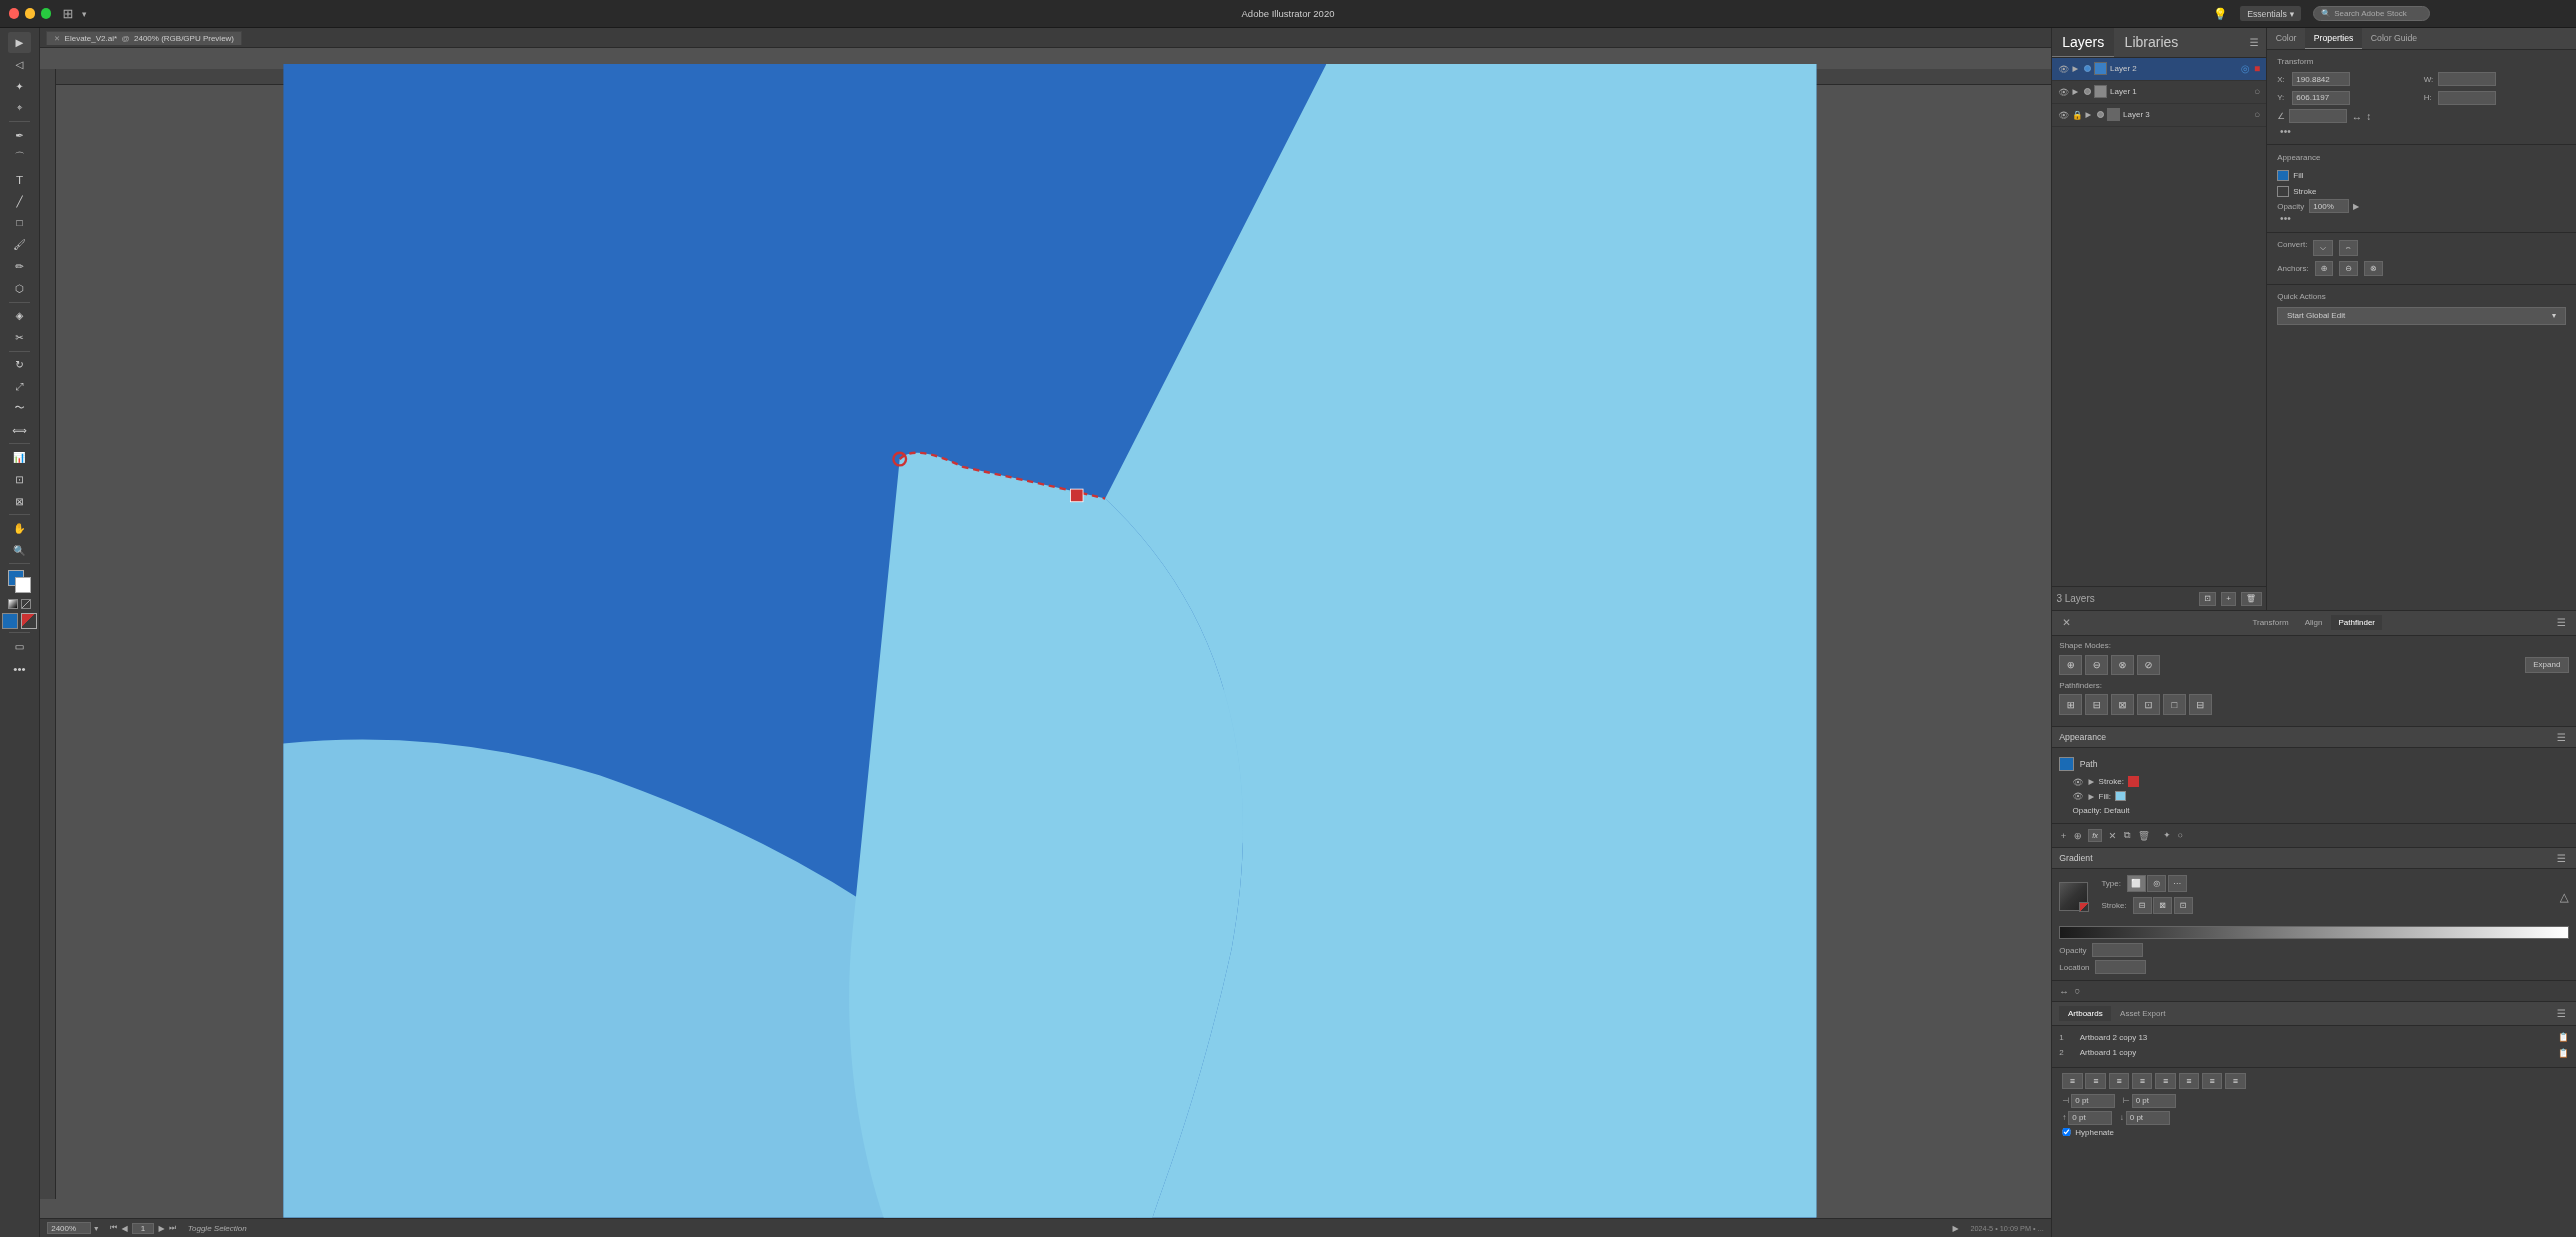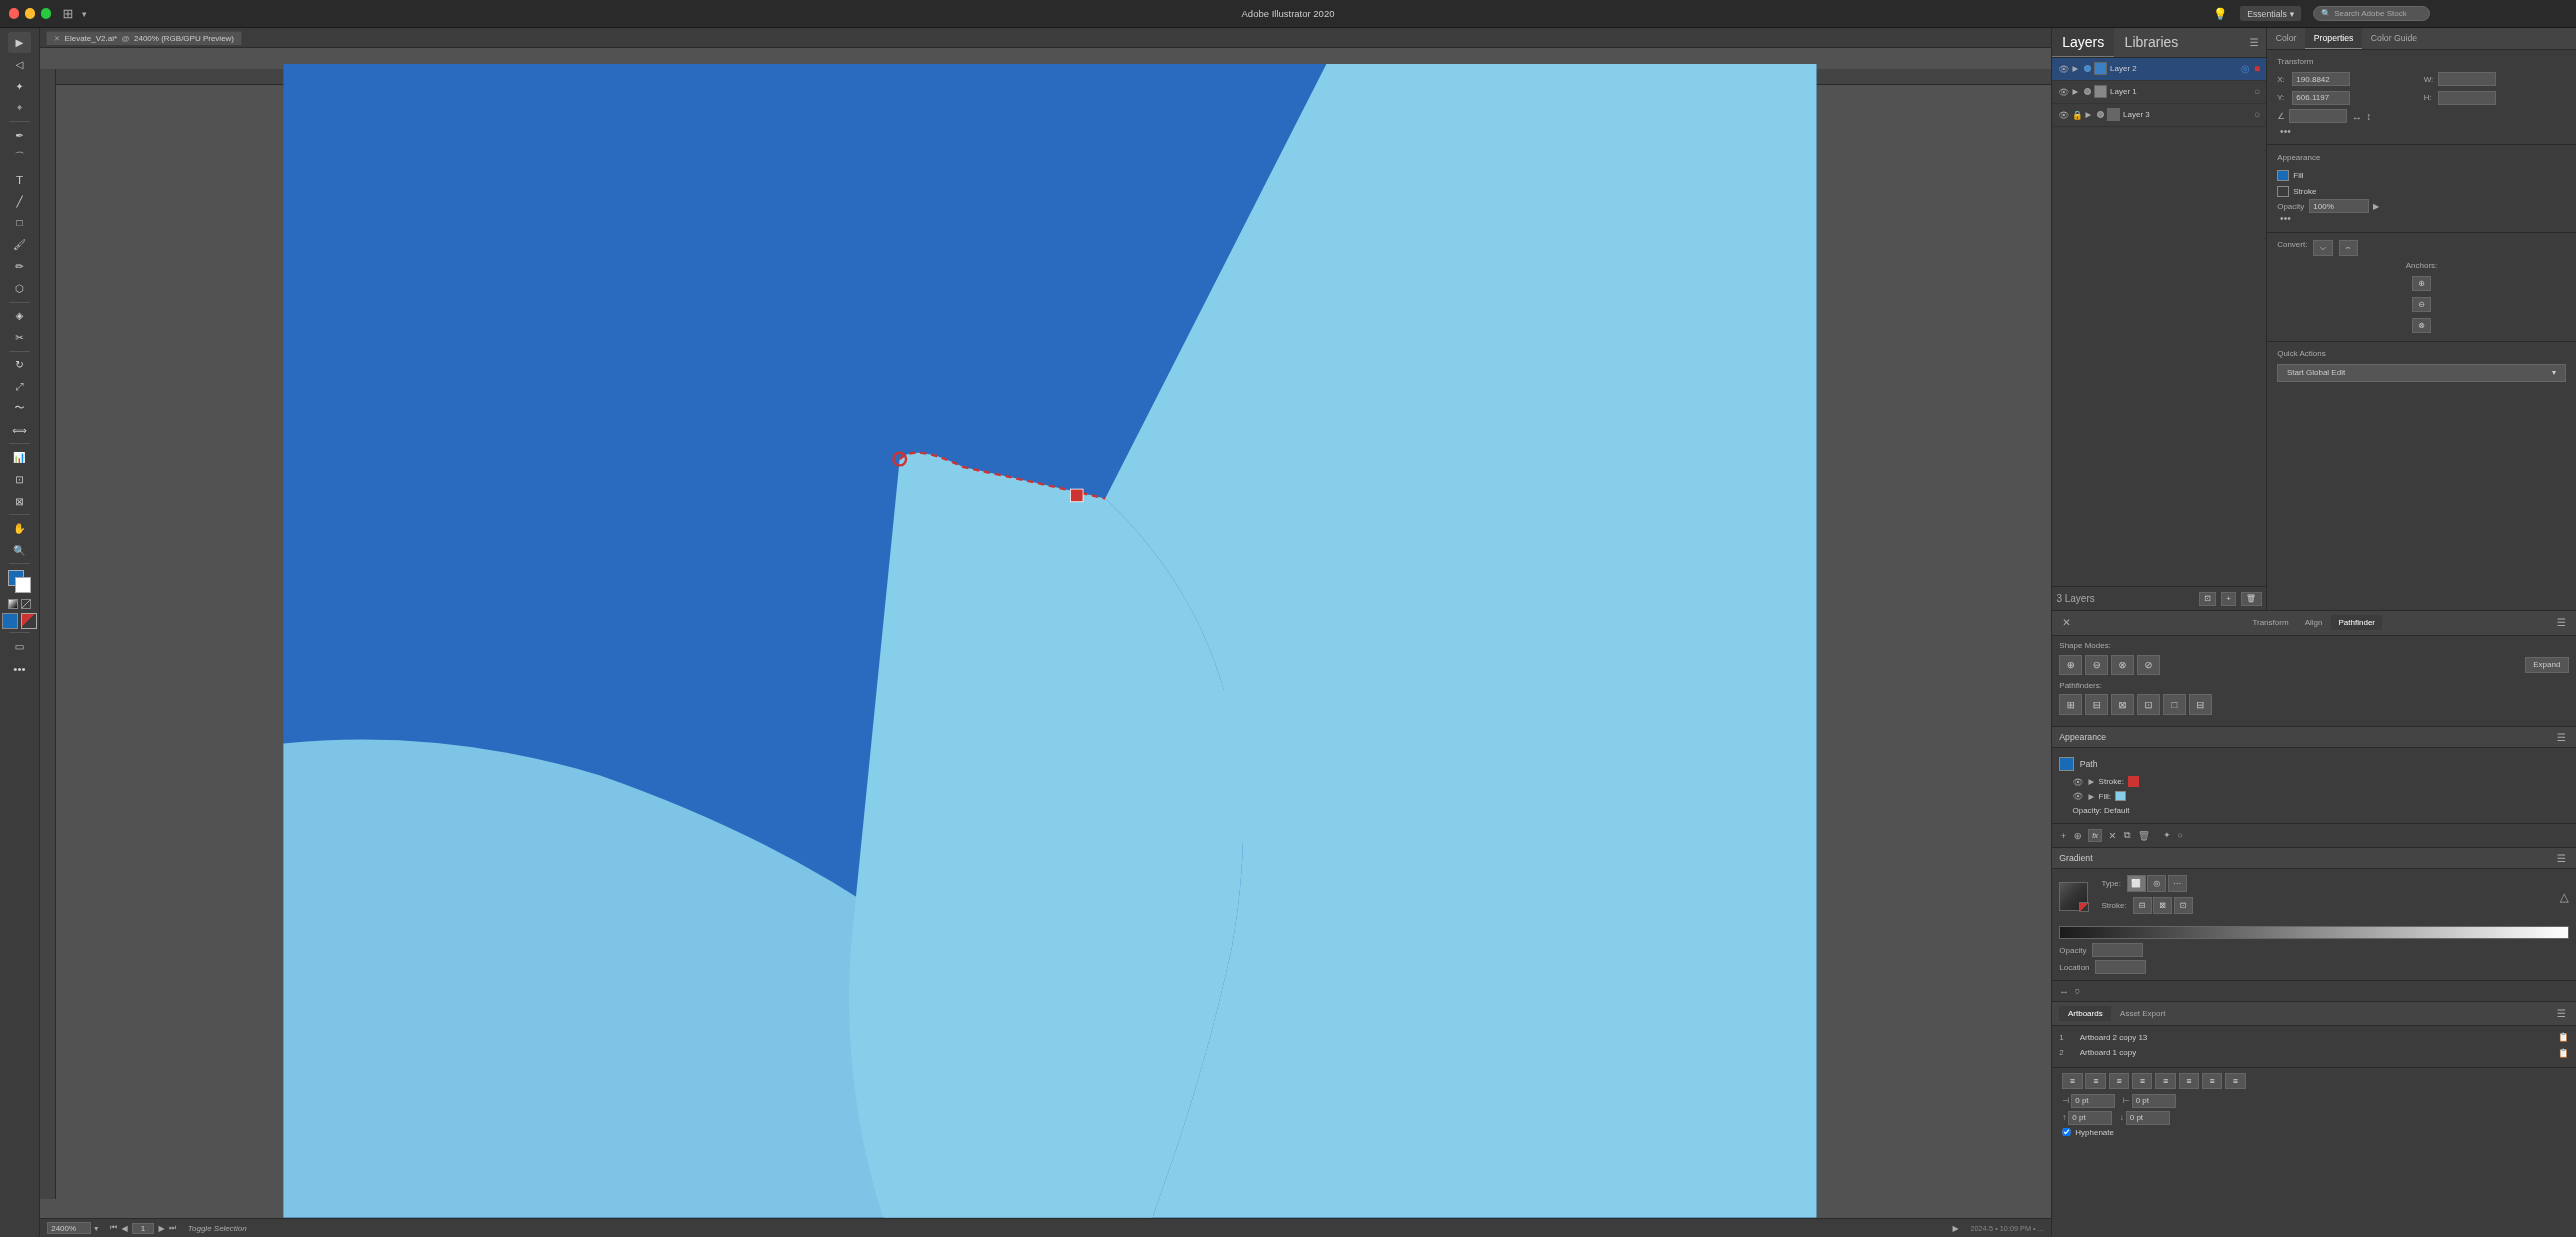--- a/index.html
+++ b/index.html
@@ -116,26 +116,26 @@
     .transform-grid { display: grid; grid-template-columns: 1fr 1fr; gap: 4.4px; }
     .transform-field { display: flex; align-items: center; gap: 2.9px; }
     .transform-label { font-size: 8px; color: #aaa; width: 11.7px; }
     .transform-input { background: #555; border: 0.7px solid #666; color: #ccc; padding: 1.5px 3.6px; font-size: 8px; width: 58px; }
     
     .appearance-row { display: flex; align-items: center; gap: 4.4px; padding: 2.2px 0; }
     .app-swatch { width: 11.7px; height: 11.7px; border: 0.7px solid #888; }
     .app-label { font-size: 8px; color: #ccc; }
     
     .opacity-row { display: flex; align-items: center; gap: 4.4px; }
-    .opacity-value { background: #555; border: 0.7px solid #666; color: #ccc; padding: 1.5px 3.6px; font-size: 8px; width: 60px; }
+    .opacity-value { background: #555; border: 0.7px solid #666; color: #ccc; padding: 1.5px 3.6px; font-size: 8px; width: 40px; }
     
     .convert-row { display: flex; align-items: flex-start; gap: 5.8px; }
     .convert-btn { background: #555; border: 0.7px solid #666; color: #ccc; padding: 2.2px 5.8px; font-size: 8px; cursor: pointer; }
     
-    .anchors-row { display: flex; gap: 5.8px; align-items: center; flex-direction: column; }
+    .anchors-row { display: flex; gap: 5.8px; align-items: center; }
     .anchor-btn { background: #555; border: 0.7px solid #666; color: #ccc; padding: 2.2px 5.1px; font-size: 8px; cursor: pointer; }
     
     .quick-actions-section { padding: 7.3px 10.2px; }
     .start-global-edit-btn {
       background: #555; border: 0.7px solid #666; color: #ccc; padding: 3.6px 8.7px;
       font-size: 8px; cursor: pointer; width: 100%; display: flex; align-items: center; justify-content: space-between;
     }
 
     
     .right-bottom { flex: 1; display: flex; flex-direction: column; overflow: hidden; }

